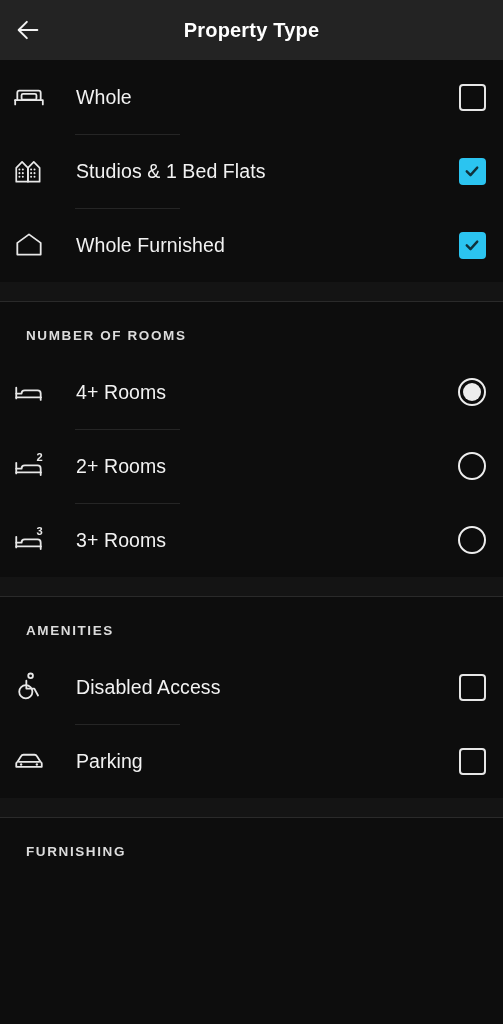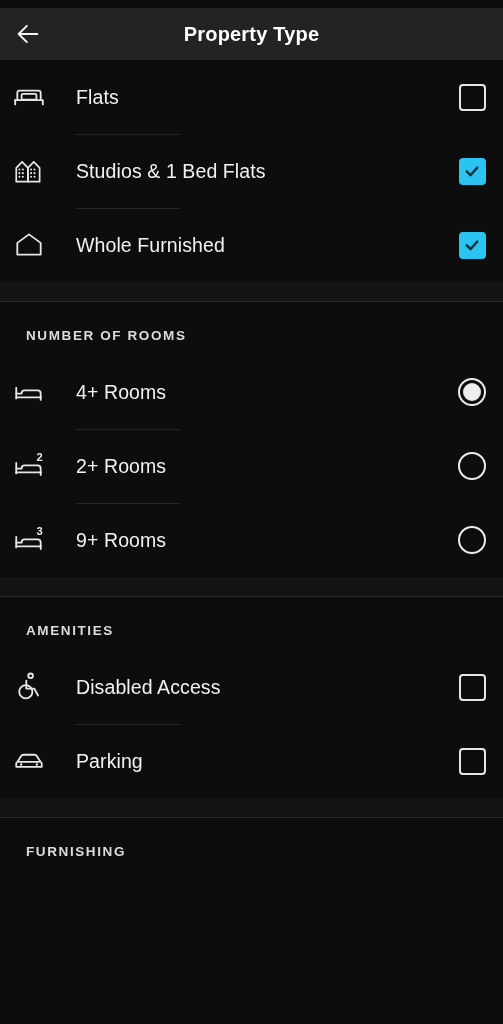--- a/index.html
+++ b/index.html
@@ -17,27 +17,26 @@
   .screen {
     width: 503px;
     height: 1024px;
     background: #0d0d0d;
     position: relative;
     overflow: hidden;
   }
 
   
   .appbar {
-    height: 52px;
+    height: 60px;
     background: #232323;
     display: flex;
     align-items: center;
     position: relative;
     box-sizing: border-box;
-    margin-top: 8px;
   }
   .back-btn {
     width: 56px;
     height: 60px;
     display: flex;
     align-items: center;
     justify-content: center;
     cursor: pointer;
     flex: none;
   }
@@ -176,21 +175,21 @@
 
     <div class="row">
       <div class="row-icon">
         <svg width="34" height="34" viewBox="0 0 32 32" fill="none" stroke="#e8e8e8" stroke-width="1.7" stroke-linecap="round" stroke-linejoin="round">
           <path d="M5 19 L5 12 a2 2 0 0 1 2 -2 L25 10 a2 2 0 0 1 2 2 L27 19"></path>
           <rect x="9" y="13" width="14" height="5.5" rx="1.4"></rect>
           <path d="M3 19 L29 19 L29 23"></path>
           <path d="M3 19 L3 23"></path>
         </svg>
       </div>
-      <div class="row-label">Flats</div>
+      <div class="row-label">Whole</div>
       <div class="row-control">
         <div class="cbox off">
           
         </div>
       </div>
     </div>
 
     <div class="row">
       <div class="row-icon">
         <svg width="34" height="34" viewBox="0 0 32 32" fill="none" stroke="#e8e8e8" stroke-width="1.6" stroke-linecap="round" stroke-linejoin="round">
@@ -280,21 +279,21 @@
     <div class="row">
       <div class="row-icon">
         <svg width="34" height="34" viewBox="0 0 32 32" fill="none" stroke="#e8e8e8" stroke-width="1.7" stroke-linecap="round" stroke-linejoin="round">
           <path d="M4 13 L4 23"></path>
           <path d="M4 18.5 L9 18.5 a3 3 0 0 1 3 -3 L24 15.5 a3 3 0 0 1 3 3 L27 22"></path>
           <path d="M4 22 L27 22"></path>
           <path d="M27 22 L27 24.5"></path>
           <text x="23" y="11.5" font-family="Liberation Sans, sans-serif" font-size="10.5" font-weight="bold" fill="#e8e8e8" stroke="none">3</text>
         </svg>
       </div>
-      <div class="row-label">9+ Rooms</div>
+      <div class="row-label">3+ Rooms</div>
       <div class="row-control">
         <div class="radio">
           
         </div>
       </div>
     </div>
   </div>
 
   <div class="section-gap"></div>
 

